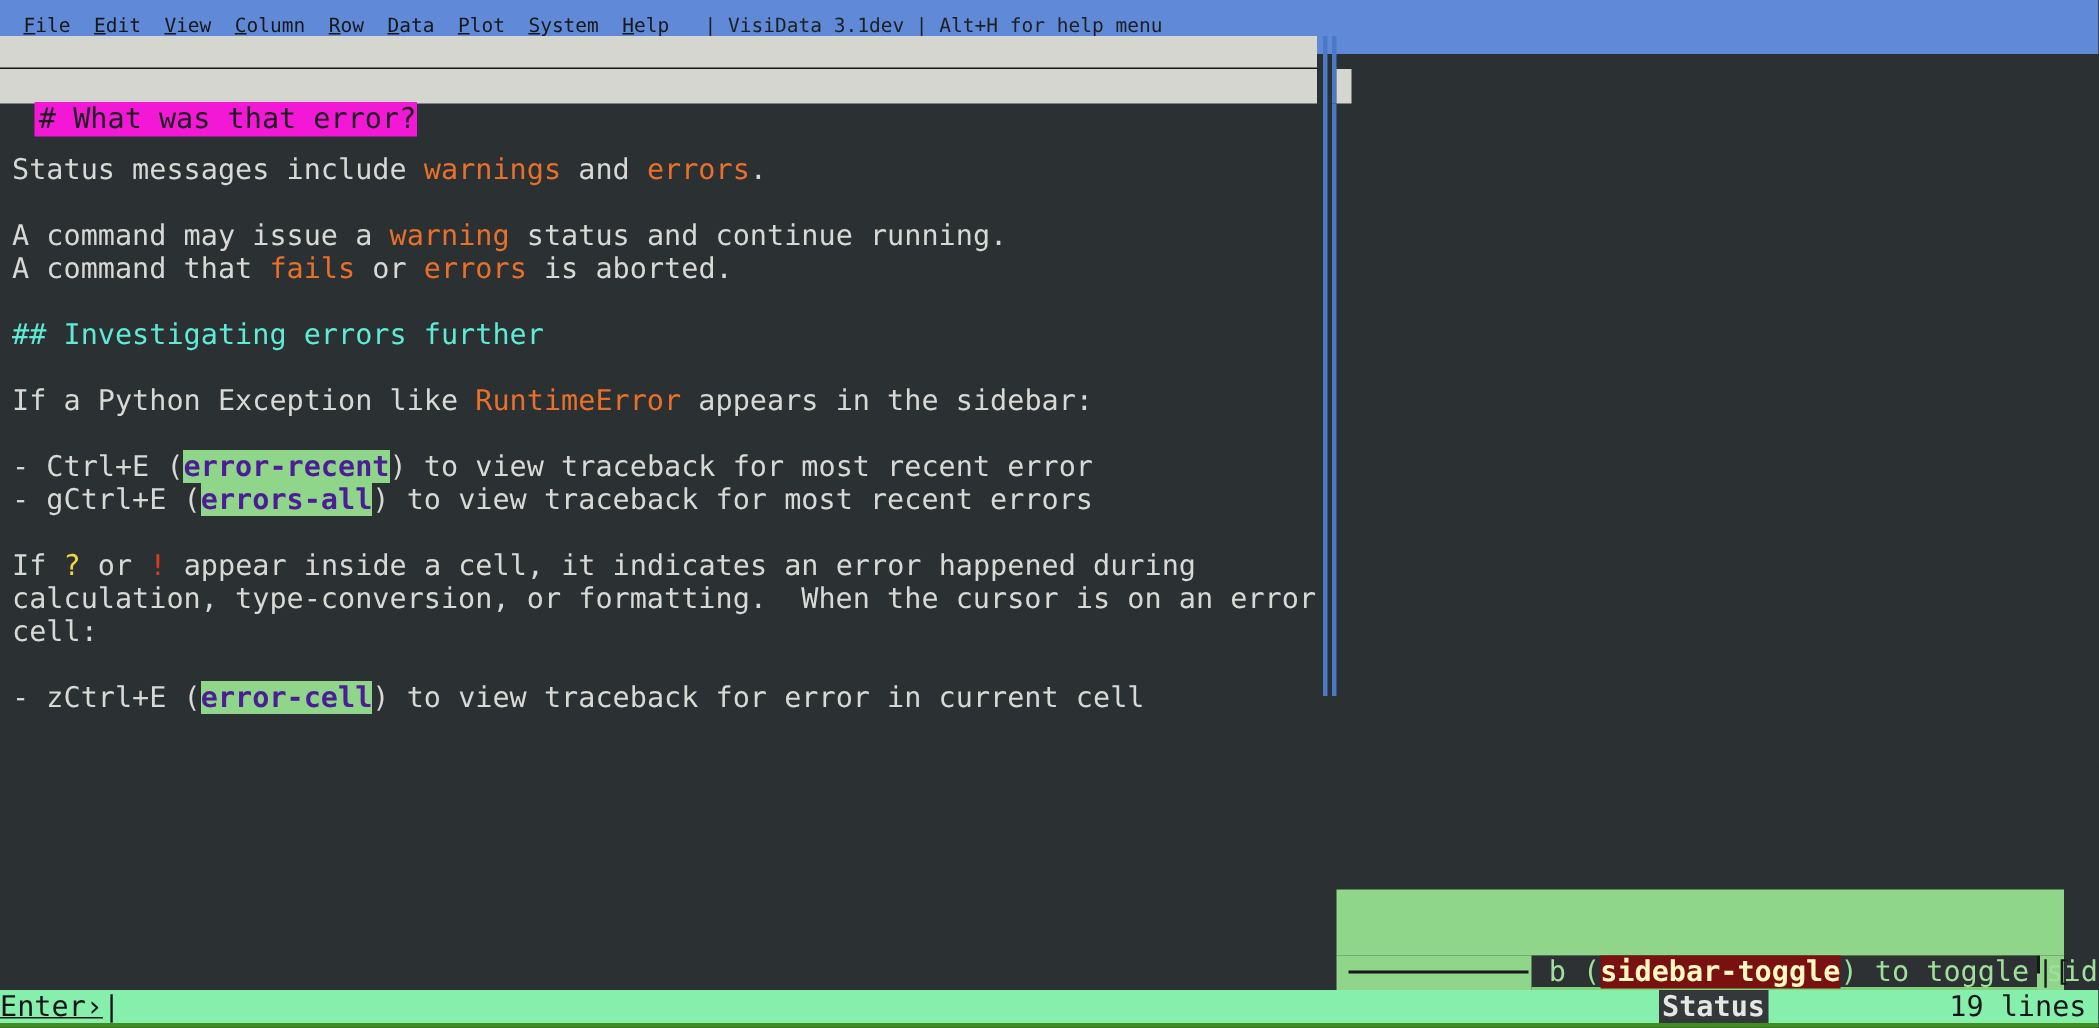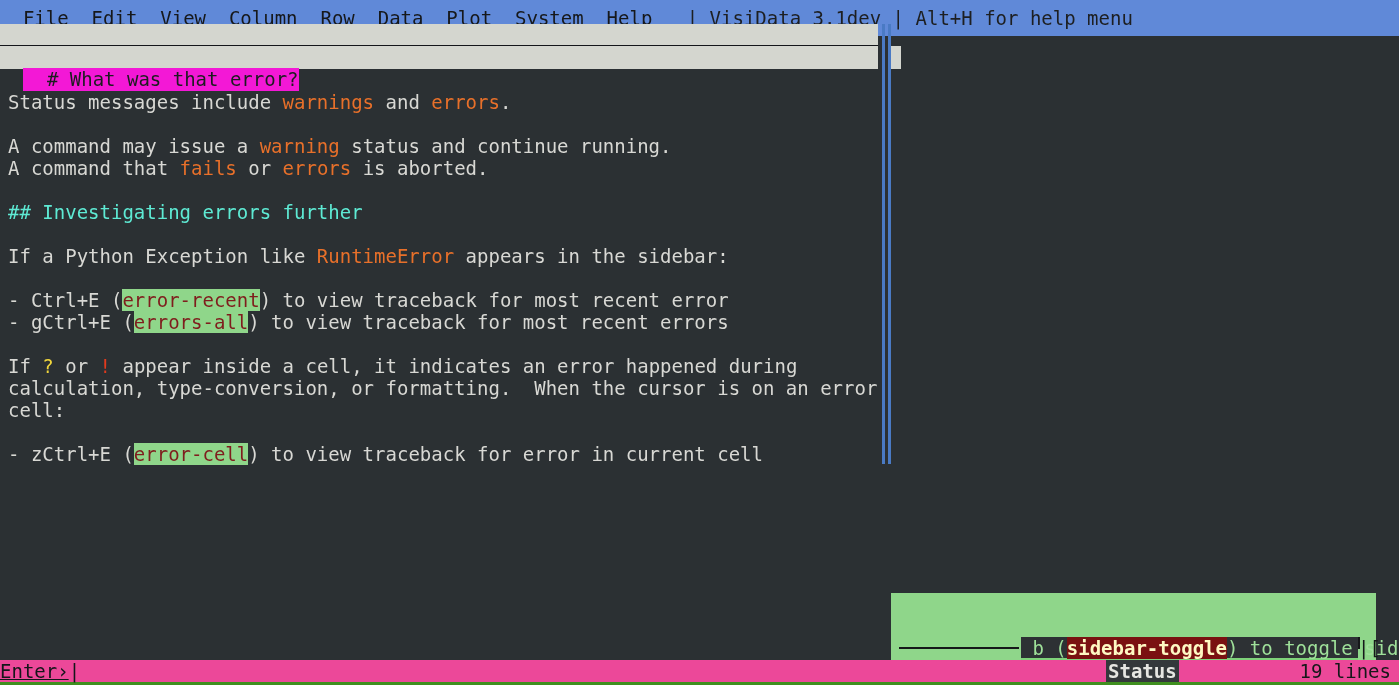--- a/index.html
+++ b/index.html
@@ -22,21 +22,21 @@
   
   #menubar {
     position: absolute;
     left: 0; top: 0;
     width: 1399px; height: 36px;
     background: #6089d8;
     color: #1d1f21;
     white-space: pre;
     display: flex;
     align-items: center;
-    font-size: 19px;
+    font-size: 13px;
     letter-spacing: 0;
   }
   .menu-item {
     padding: 0 0;
     margin: 0;
     white-space: pre;
     color: #16181a;
   }
   .menu-item .accel { text-decoration: underline; }
   .menu-gap { white-space: pre; }
@@ -63,21 +63,21 @@
   #title-row {
     position: absolute;
     left: 0; top: 46px;
     width: 878px; height: 23px;
     background: #d4d6cf;
     white-space: pre;
   }
   #title-row .title-hl {
     background: #f318d6;
     color: #1b1d1f;
-    padding-left: 24px;
+    padding-left: 3px;
     display: inline-block;
     height: 23px;
     line-height: 23px;
   }
 
   
   .vrule {
     position: absolute;
     background: #4a7ac4;
     width: 3px;
@@ -90,40 +90,40 @@
     position: absolute;
     left: 891px; top: 46px;
     width: 10px; height: 23px;
     background: #d4d6cf;
   }
 
   
   #guide-body {
     position: absolute;
     left: 8px;
-    top: 91px;
+    top: 102px;
     width: 870px;
     white-space: pre-wrap;
   }
   .gline {
     height: 22px;
     line-height: 22px;
     white-space: pre;
   }
   .gline.blank { height: 22px; }
 
   .c-plain  { color: #d8d8d4; }
   .c-orange { color: #e8702a; }
   .c-magenta{ color: #5eead4; }
   .c-yellow { color: #f0d63c; }
   .c-red    { color: #e23a1e; }
   .chip {
     background: #8fd68a;
-    color: #7f1d1d;
-    font-weight: normal;
+    color: #4c1d95;
+    font-weight: bold;
   }
 
   
   #popup {
     position: absolute;
     left: 891px;
     top: 593px;
     width: 485px;
     height: 44px;
     background: #8fd68a;
@@ -225,21 +225,21 @@
     left: 467px; top: 0px;
     width: 2px; height: 12px;
     background: #16181a;
   }
 
   
   #statusbar {
     position: absolute;
     left: 0; top: 660px;
     width: 1399px; height: 25px;
-    background: #ec4899;
+    background: #86efac;
     color: #14161a;
     white-space: pre;
     border-bottom: 3px solid #3f8f1f;
     box-sizing: border-box;
     line-height: 22px;
   }
   #statusbar .sb-left {
     position: absolute;
     left: 0; top: 0;
     white-space: pre;

